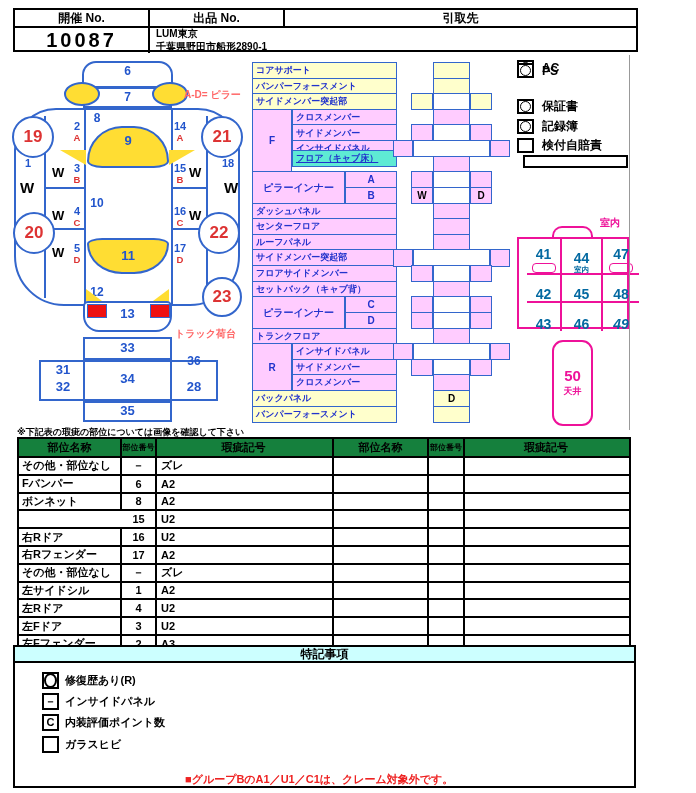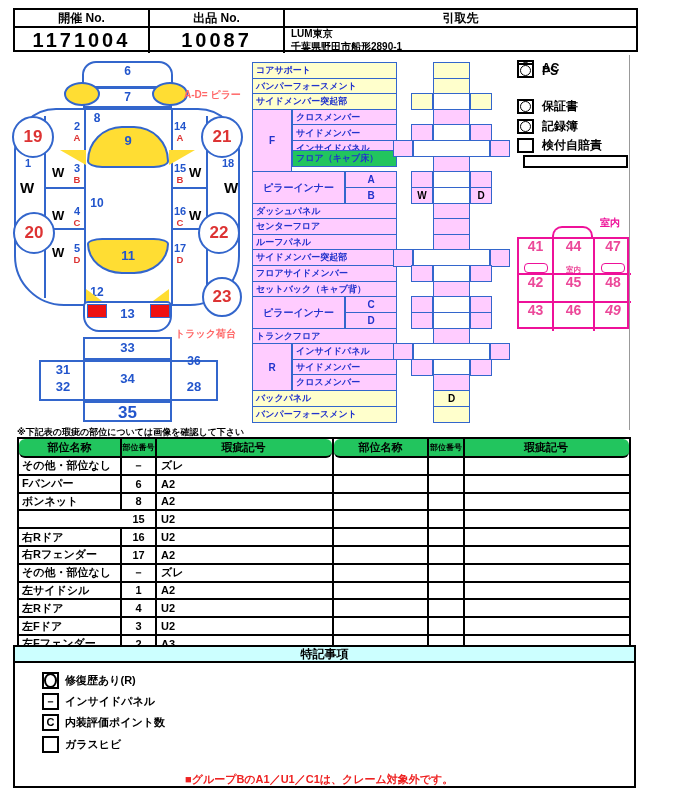--- a/index.html
+++ b/index.html
@@ -47,40 +47,40 @@
   #equip{left:517px;top:58px;width:120px;height:100px;}
   .eqrow{position:absolute;left:0;display:flex;align-items:center;height:19px;}
   .eqbox{width:17px;height:15px;border:2px solid #000;box-sizing:border-box;display:flex;align-items:center;justify-content:center;background:#fff;}
   .eqcirc{width:9px;height:9px;border:1.5px solid #000;border-radius:50%;}
   .eqlabel{margin-left:8px;font-size:12px;font-weight:bold;white-space:nowrap;}
   .emptybox{left:523px;top:155px;width:105px;height:13px;border:2px solid #000;background:#fff;}
   
   .mag{color:#e19;font-weight:bold;}
   #int-grid{left:517px;top:237px;width:112px;height:92px;border:2.5px solid #e19;background:#fff;}
   .icell{position:absolute;box-sizing:border-box;border-right:2.5px solid #e19;border-bottom:2.5px solid #e19;
-         display:flex;flex-direction:column;align-items:center;justify-content:space-between;color:#ec4899;font-weight:bold;font-size:14px;line-height:1;}
+         display:flex;flex-direction:column;align-items:center;justify-content:flex-end;color:#0369a1;font-weight:bold;font-size:14px;line-height:1;margin-left:8px;}
   .icell.lastc{border-right:none;} .icell.lastr{border-bottom:none;}
   .seat{width:22px;height:8px;border:1.5px solid #e19;border-radius:4px;margin-top:2px;}
   .isub{font-size:7.5px;margin-top:1px;}
   .tower{left:552px;top:226px;width:41px;height:13px;border:2.5px solid #e19;border-bottom:none;
          border-radius:10px 10px 0 0;background:#fff;}
   .ceil{left:552px;top:340px;width:41px;height:86px;border:2.5px solid #e19;border-radius:11px;background:#fff;
         display:flex;flex-direction:column;align-items:center;justify-content:center;color:#e19;font-weight:bold;}
   .ceil .n{font-size:15px;line-height:1;} .ceil .t{font-size:9px;margin-top:2px;}
   .roomlabel{left:600px;top:216px;font-size:10px;}
   .grayline{left:629px;top:55px;width:1px;height:375px;background:#999;}
   
   .dmgnote{left:17px;top:426px;font-size:9px;font-weight:bold;}
   #dmg{left:17px;top:437px;display:flex;border:2px solid #000;}
   .dhalf{display:flex;flex-direction:column;}
   .dhalf.left{width:313px;border-right:2px solid #000;}
   .dhalf.right{width:295px;}
   .drow{display:flex;height:15.8px;border-bottom:2px solid #000;}
   .drow:last-child{border-bottom:none;}
-  .drow.dhead{height:17px;background:#22c55e;border-radius:6px;}
+  .drow.dhead{height:17px;background:#15803d;}
   .dcell{box-sizing:border-box;border-right:2px solid #000;display:flex;align-items:center;
          font-size:11px;font-weight:bold;overflow:hidden;white-space:nowrap;}
   .dcell:last-child{border-right:none;}
   .dhead .dcell{justify-content:center;font-size:11px;}
   .dhead .dcell.hnum{font-size:8px;}
   .dcell.c0{padding-left:3px;} .dcell.c1{justify-content:center;} .dcell.c2{padding-left:4px;}
   
   #notes{left:13px;top:645px;width:623px;height:143px;border:2px solid #000;background:#fff;}
   .ntitle{position:absolute;left:0;top:0;width:100%;height:16px;background:#cff;border-bottom:2px solid #000;
           box-sizing:border-box;display:flex;align-items:center;justify-content:center;font-size:12px;font-weight:bold;}
@@ -96,21 +96,20 @@
 
 <div class="page">
 
   <div class="abs hdr">
     <div class="hdr-row lbl">
       <div class="hc hc1">開催 No.</div>
       <div class="hc hc2">出品 No.</div>
       <div class="hc hc3">引取先</div>
     </div>
     <div class="hdr-row val">
-      <div class="hc hc1 bignum">1171004</div>
       <div class="hc hc2 bignum">10087</div>
       <div class="hc hc3 addr">
         <span>LUM東京</span>
         <span>千葉県野田市船形2890-1</span>
       </div>
     </div>
   </div>
 
   <div>
     <div class="abs bl" style="left:82px;top:61px;width:91px;height:27px;border-radius:14px 14px 5px 5px;"></div>
@@ -212,32 +211,32 @@
     <span class="abs num" style="left:83px;top:340px;width:89px;font-size:13px;">33</span>
     <div class="abs bl" style="left:39px;top:360px;width:179px;height:41px;"></div>
     <div class="vln" style="left:83px;top:360px;height:41px;"></div>
     <div class="vln" style="left:170px;top:360px;height:41px;"></div>
     <span class="abs num" style="left:45px;top:362px;width:36px;font-size:13px;">31</span>
     <span class="abs num" style="left:45px;top:379px;width:36px;font-size:13px;">32</span>
     <span class="abs num" style="left:83px;top:371px;width:89px;font-size:13px;">34</span>
     <span class="abs num" style="left:174px;top:354px;width:40px;font-size:12px;">36</span>
     <span class="abs num" style="left:174px;top:379px;width:40px;font-size:13px;">28</span>
     <div class="abs bl" style="left:83px;top:401px;width:89px;height:21px;"></div>
-    <span class="abs num" style="left:83px;top:403px;width:89px;font-size:17px;">35</span>
+    <span class="abs num" style="left:83px;top:403px;width:89px;font-size:13px;">35</span>
   </div>
 
   <div class="abs" id="parts-list">
       <div class="pcell" style="left: 0px; top: 0px; width: 145px; height: 17.12px; background: rgb(255, 255, 204);">コアサポート</div>
       <div class="pcell" style="left: 0px; top: 15.62px; width: 145px; height: 17.12px; background: rgb(255, 255, 204);">バンパーフォースメント</div>
       <div class="pcell" style="left: 0px; top: 31.24px; width: 145px; height: 17.12px; background: rgb(255, 255, 204);">サイドメンバー突起部</div>
       <div class="pcell pgroup" style="left: 0px; top: 46.86px; width: 40px; height: 63.98px; background: rgb(255, 204, 255);">F</div>
       <div class="pcell" style="left: 40px; top: 46.86px; width: 105px; height: 17.12px; background: rgb(255, 204, 255);">クロスメンバー</div>
       <div class="pcell" style="left: 40px; top: 62.48px; width: 105px; height: 17.12px; background: rgb(255, 204, 255);">サイドメンバー</div>
       <div class="pcell" style="left: 40px; top: 78.1px; width: 105px; height: 17.12px; background: rgb(255, 204, 255);">インサイドパネル</div>
-      <div class="pcell" style="left: 40px; top: 88px; width: 105px; height: 17.12px; background: #22c55e;">フロア（キャブ床）</div>
+      <div class="pcell" style="left: 40px; top: 88px; width: 105px; height: 17.12px; background: #5eead4; text-decoration: underline;">フロア（キャブ床）</div>
       <div class="pcell pgroup" style="left: 0px; top: 109.34px; width: 93px; height: 32.74px; background: rgb(255, 204, 255);">ピラーインナー</div>
       <div class="pcell pletter" style="left: 93px; top: 109.34px; width: 52px; height: 17.12px; background: rgb(255, 204, 255);">A</div>
       <div class="pcell pletter" style="left: 93px; top: 124.96px; width: 52px; height: 17.12px; background: rgb(255, 204, 255);">B</div>
       <div class="pcell" style="left: 0px; top: 140.58px; width: 145px; height: 17.12px; background: rgb(255, 204, 255);">ダッシュパネル</div>
       <div class="pcell" style="left: 0px; top: 171.82px; width: 145px; height: 17.12px; background: rgb(255, 204, 255);">ルーフパネル</div>
       <div class="pcell" style="left: 0px; top: 156.2px; width: 145px; height: 17.12px; background: rgb(255, 204, 255);">センターフロア</div>
       <div class="pcell" style="left: 0px; top: 187.44px; width: 145px; height: 17.12px; background: rgb(255, 204, 255);">サイドメンバー突起部</div>
       <div class="pcell" style="left: 0px; top: 218.68px; width: 145px; height: 17.12px; background: rgb(255, 204, 255);">セットバック（キャブ背）</div>
       <div class="pcell" style="left: 0px; top: 203.06px; width: 145px; height: 17.12px; background: rgb(255, 204, 255);">フロアサイドメンバー</div>
       <div class="pcell pgroup" style="left: 0px; top: 234.3px; width: 93px; height: 32.74px; background: rgb(255, 204, 255);">ピラーインナー</div>
@@ -358,20 +357,24 @@
       <div class="icell lastr" style="left: 0px; top: 64px; width: 35px; height: 28px;">
         <span>43</span>
       </div>
       <div class="icell lastr" style="left: 35px; top: 64px; width: 41px; height: 28px;">
         <span>46</span>
       </div>
       <div class="icell lastc lastr" style="left: 76px; top: 64px; width: 36px; height: 28px; font-style: italic;">
         <span>49</span>
       </div>
     </div>
+  <div class="abs ceil">
+    <span class="n">50</span>
+    <span class="t">天井</span>
+  </div>
   <div class="abs grayline"></div>
 
   <span class="abs dmgnote">※下記表の瑕疵の部位については画像を確認して下さい</span>
   <div class="abs" id="dmg">
     <div class="dhalf left" id="dmg-left">
         <div class="drow dhead">
           <div class="dcell" style="width: 103px;">部位名称</div>
           <div class="dcell hnum" style="width: 35px;">部位番号</div>
           <div class="dcell" style="width: 173px;">瑕疵記号</div>
         </div>

